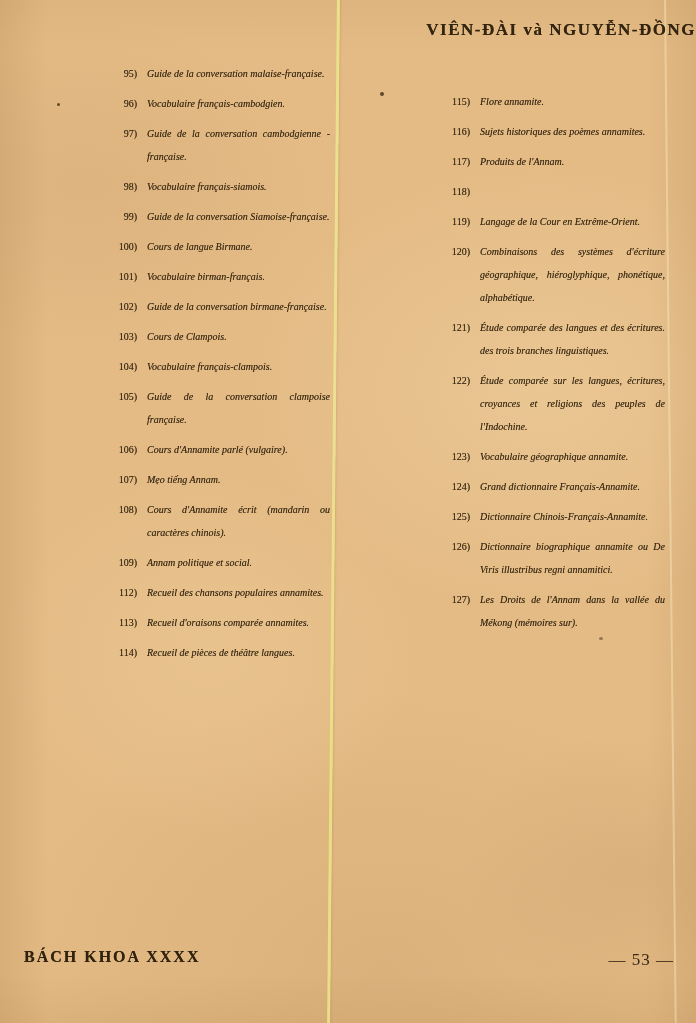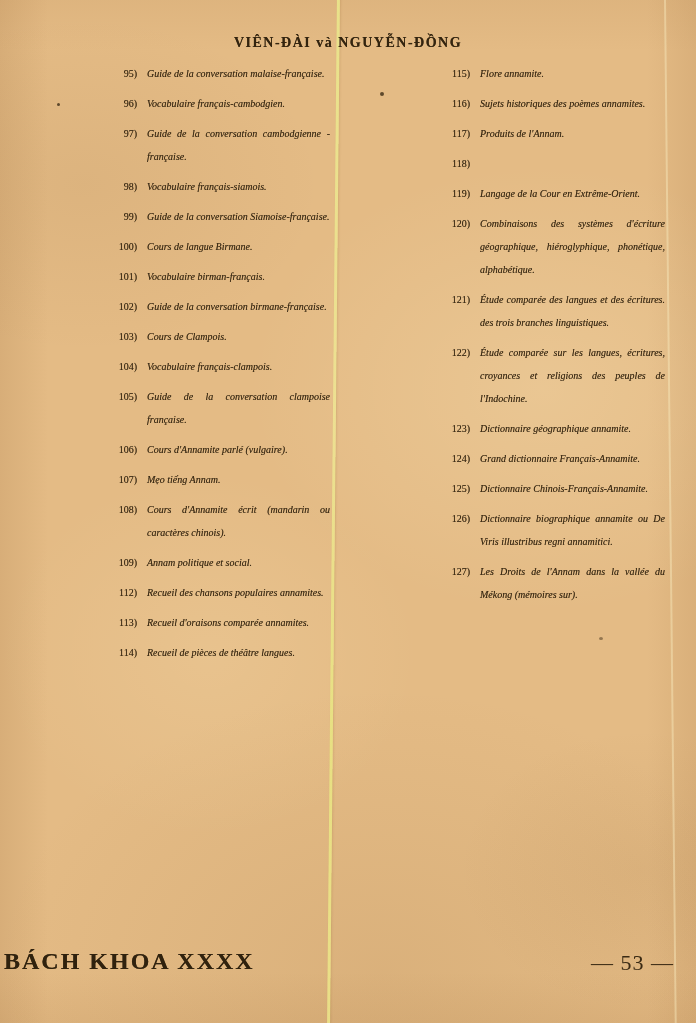--- a/index.html
+++ b/index.html
@@ -49,25 +49,25 @@
     top: 0;
     left: 664px;
     width: 2px;
     height: 1023px;
     background: rgba(248, 236, 190, 0.45);
     transform: rotate(-0.6deg);
     transform-origin: top center;
   }
   .header {
     position: absolute;
-    top: 35px;
+    top: 20px;
     left: 0;
     width: 100%;
-    text-align: center;
-    font-size: 14px;
+    text-align: right;
+    font-size: 17px;
     font-weight: bold;
     letter-spacing: 1.5px;
     color: #33240f;
     text-shadow: 0 0 0.5px rgba(50, 35, 15, 0.7);
   }
   .content {
     position: absolute;
     top: 62px;
     left: 0;
     width: 696px;
@@ -78,20 +78,21 @@
     line-height: 23px;
     text-shadow: 0 0 0.4px rgba(55, 38, 16, 0.6);
   }
   .col-left {
     margin-left: 89px;
     width: 241px;
   }
   .col-right {
     margin-left: 92px;
     width: 243px;
+    margin-top: 28px;
   }
   .entry {
     display: flex;
     margin-bottom: 7px;
   }
   .entry .num {
     flex: none;
     width: 48px;
     margin-right: 10px;
     text-align: right;
@@ -103,33 +104,33 @@
     font-style: italic;
   }
   .footer {
     position: absolute;
     top: 948px;
     left: 0;
     width: 696px;
   }
   .footer .journal {
     position: absolute;
-    left: 4px;
+    left: 24px;
     top: 0;
-    font-size: 24px;
+    font-size: 16px;
     font-weight: bold;
     letter-spacing: 2px;
     color: #30220e;
     text-shadow: 0 0 0.5px rgba(48, 34, 14, 0.7);
   }
   .footer .pageno {
     position: absolute;
     right: 22px;
     top: 2px;
-    font-size: 22px;
+    font-size: 17px;
     letter-spacing: 1px;
     color: #3a2a14;
   }
   
   .speck {
     position: absolute;
     background: rgba(50, 35, 15, 0.75);
     border-radius: 50%;
   }
   .speck-1 { left: 380px; top: 92px;  width: 4px; height: 4px; }
@@ -248,21 +249,21 @@
         <div class="entry">
           <span class="num">121)</span>
           <span class="txt">Étude comparée des langues et des écritures. des trois branches linguistiques.</span>
         </div>
         <div class="entry">
           <span class="num">122)</span>
           <span class="txt">Étude comparée sur les langues, écritures, croyances et religions des peuples de l'Indochine.</span>
         </div>
         <div class="entry">
           <span class="num">123)</span>
-          <span class="txt">Dictionnaire géographique annamite.</span>
+          <span class="txt">Vocabulaire géographique annamite.</span>
         </div>
         <div class="entry">
           <span class="num">124)</span>
           <span class="txt">Grand dictionnaire Français-Annamite.</span>
         </div>
         <div class="entry">
           <span class="num">125)</span>
           <span class="txt">Dictionnaire Chinois-Français-Annamite.</span>
         </div>
         <div class="entry">

